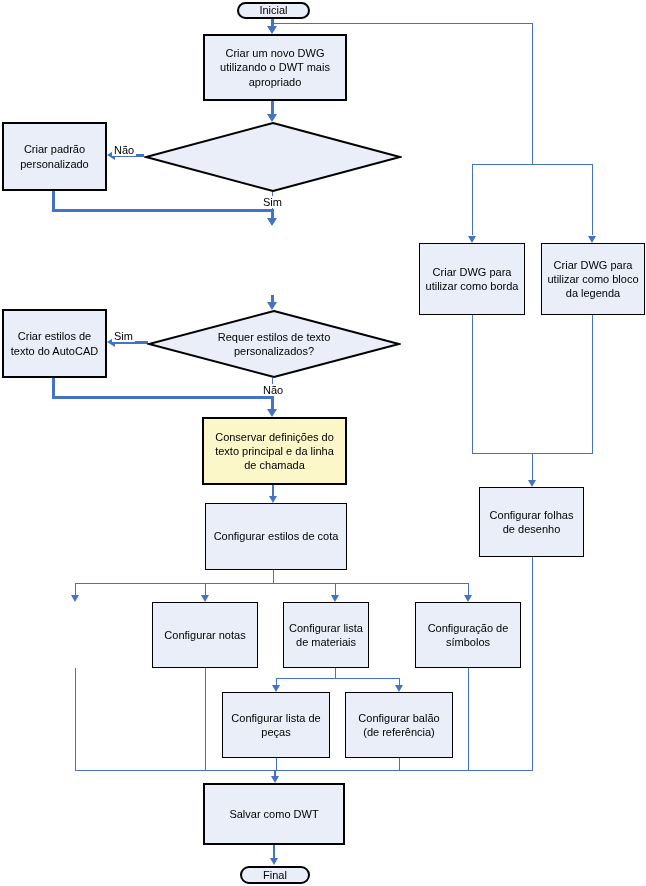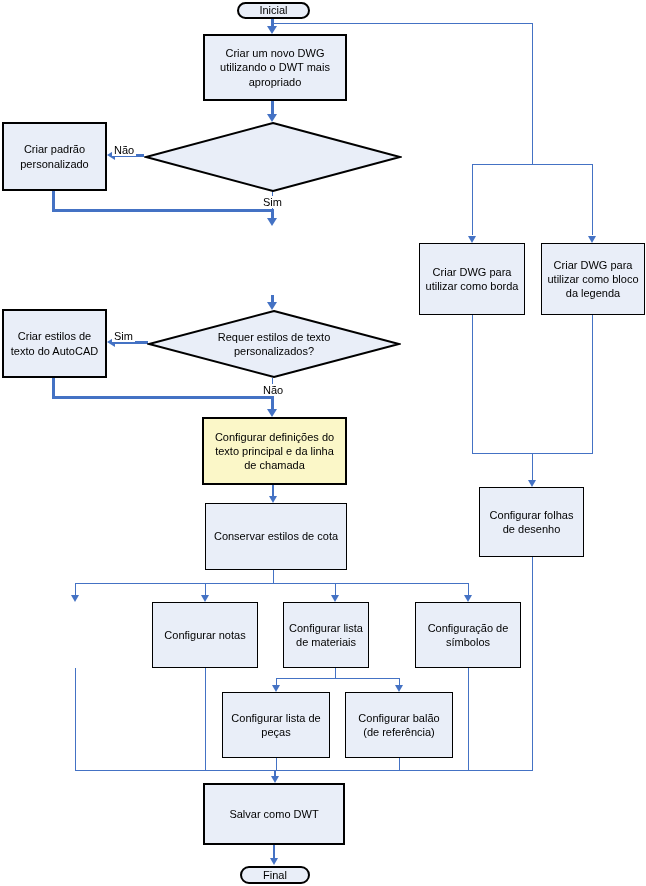--- a/index.html
+++ b/index.html
@@ -150,25 +150,25 @@
       <polygon points="127,1 252,34 127,67 2,34" fill="#e9eef8" stroke="#000000" stroke-width="2"></polygon>
     </svg>
     <div class="dtext" style="left:45px; top:6px; width:164px; height:56px;">Requer estilos de texto personalizados?</div>
   </div>
 
   <div class="node" style="left:2px; top:309px; width:105px; height:69px;">
     <span>Criar estilos de texto do AutoCAD</span>
   </div>
 
   <div class="node yellow" style="left:202px; top:417px; width:145px; height:68px;">
-    <span>Configurar definições do texto principal e da linha de chamada</span>
+    <span>Conservar definições do texto principal e da linha de chamada</span>
   </div>
 
   <div class="node thin" style="left:205px; top:503px; width:142px; height:67px;">
-    <span>Conservar estilos de cota</span>
+    <span>Configurar estilos de cota</span>
   </div>
 
 
   <div class="node thin" style="left:152px; top:602px; width:106px; height:66px;">
     <span>Configurar notas</span>
   </div>
 
   <div class="node thin" style="left:283px; top:602px; width:86px; height:66px;">
     <span>Configurar lista de materiais</span>
   </div>

